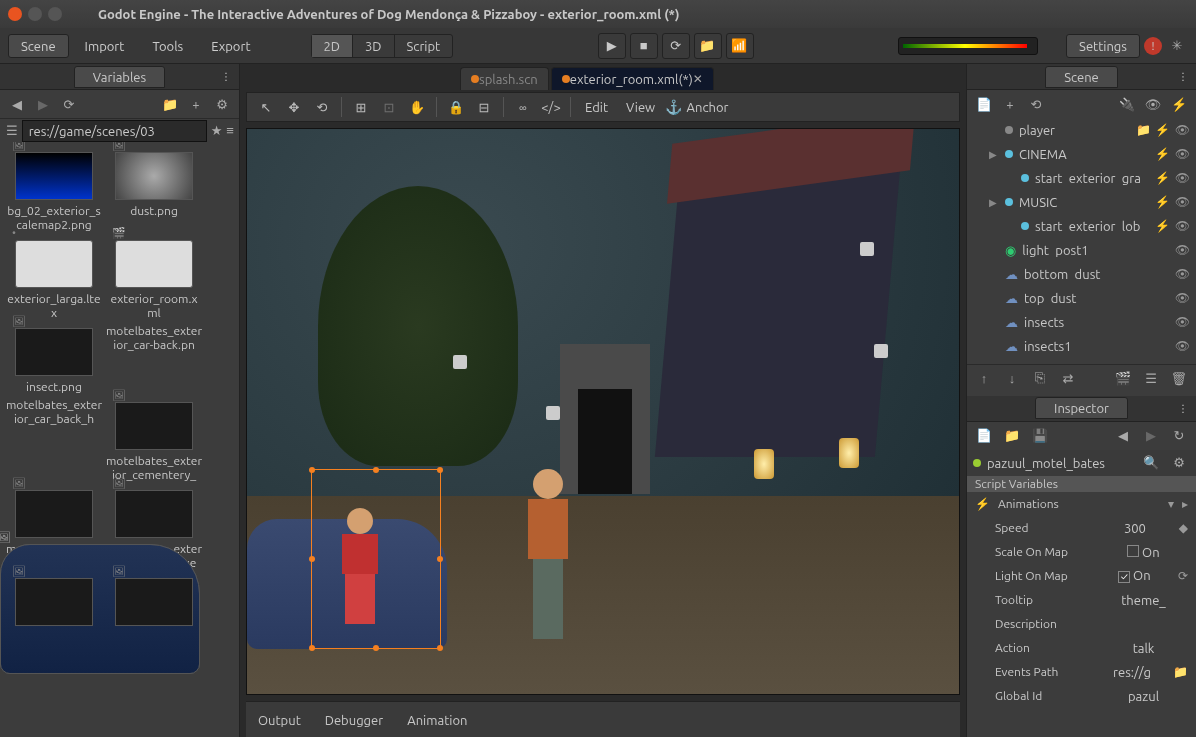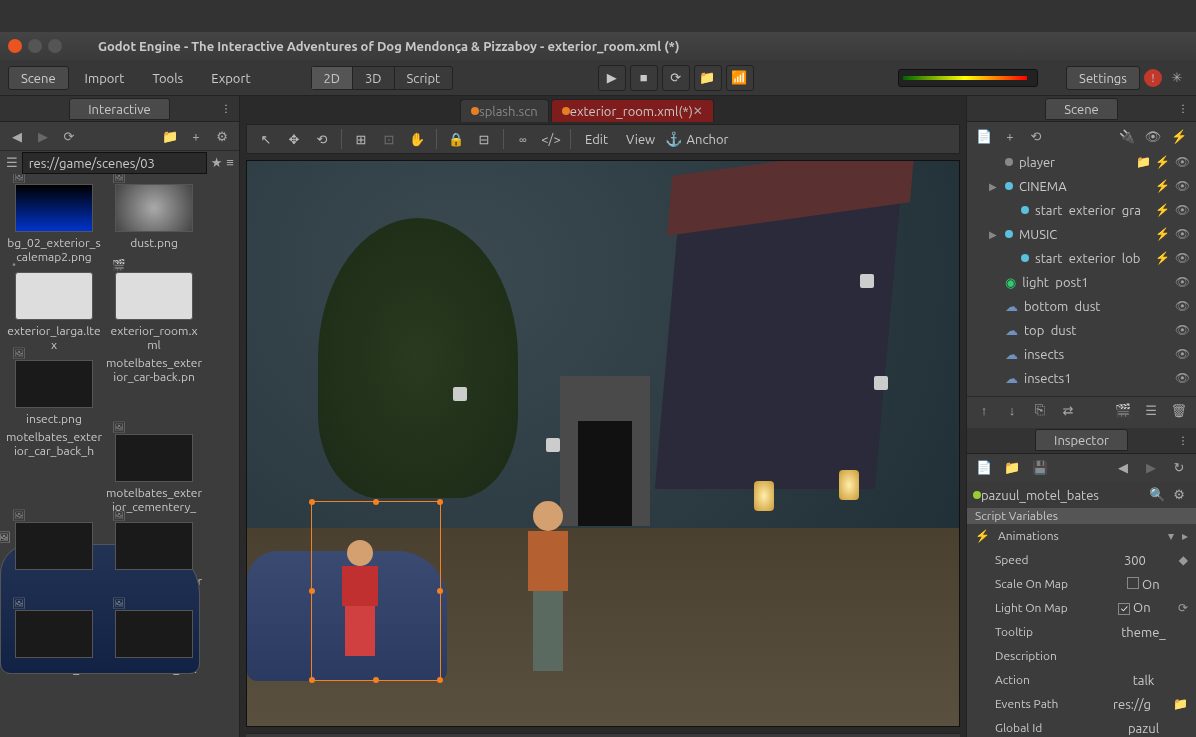--- a/index.html
+++ b/index.html
@@ -1,18 +1,18 @@
 <!DOCTYPE html>
 <html><head>
 <meta charset="utf-8">
 <style>
 * { margin: 0; padding: 0; box-sizing: border-box; font-family: "Ubuntu", "Segoe UI", sans-serif; font-size: 13px; color: #c8c8c8; }
 body { background: #333; width: 1196px; height: 737px; overflow: hidden; }
 
-.titlebar { height: 28px; background: linear-gradient(#444, #3a3a3a); display: flex; align-items: center; padding: 0 8px; gap: 8px; margin-top: 32px; }
+.titlebar { height: 28px; background: linear-gradient(#444, #3a3a3a); display: flex; align-items: center; padding: 0 8px; gap: 8px; }
 .win-btns { display: flex; gap: 6px; }
 .win-btn { width: 14px; height: 14px; border-radius: 50%; background: #555; display: inline-block; }
 .win-btn.close { background: #e95420; }
 .win-title { font-weight: bold; margin-left: 28px; }
 
 .menubar { height: 36px; background: #373737; display: flex; align-items: center; justify-content: space-between; padding: 0 8px; border-bottom: 1px solid #222; }
 .menubar-left, .menubar-right, .menubar-center { display: flex; align-items: center; gap: 4px; }
 .menu-btn { background: #4a4a4a; border: 1px solid #222; border-radius: 3px; padding: 4px 12px; color: #ccc; }
 .toggle-group { display: flex; background: #3a3a3a; border: 1px solid #222; border-radius: 3px; }
 .toggle-btn { padding: 4px 12px; border-right: 1px solid #222; }
@@ -44,21 +44,21 @@
 .file-thumb.grad { background: linear-gradient(to top, #0033cc, #000); }
 .file-thumb.dust { background: radial-gradient(circle, #aaa, #444); }
 .file-thumb.doc { background: #ddd; border-radius: 3px; }
 .file-thumb.car { background: linear-gradient(#223355, #112244); }
 .file-thumb.dark { background: #1a1a1a; }
 .file-badge { position: absolute; top: -14px; left: -4px; font-size: 11px; color: #888; }
 .file-label { font-size: 12px; line-height: 14px; word-break: break-all; }
 
 .tabs-row { height: 26px; display: flex; align-items: flex-end; padding-left: 220px; gap: 0; }
 .editor-tab { padding: 4px 10px; background: #3a3a3a; border: 1px solid #222; border-bottom: none; border-radius: 4px 4px 0 0; display: flex; align-items: center; gap: 0; margin-right: 2px; }
-.editor-tab.active { background: #7f1d1d; }
+.editor-tab.active { background: #0f172a; }
 .dot-orange { width: 8px; height: 8px; border-radius: 50%; background: #e67e22; }
 .tab-close { font-size: 12px; color: #aaa; }
 
 .viewport-toolbar { height: 30px; background: #3a3a3a; border: 1px solid #222; display: flex; align-items: center; gap: 2px; padding: 0 6px; margin: 2px 6px 0 6px; }
 .vp-btn { width: 26px; height: 24px; display: flex; align-items: center; justify-content: center; color: #bbb; border-radius: 2px; }
 .vp-sep { width: 1px; height: 20px; background: #555; margin: 0 4px; }
 .vp-text { padding: 0 8px; }
 .anchor-btn { display: flex; align-items: center; gap: 4px; }
 .anchor-icon { color: #2ecc71; font-size: 14px; }
 
@@ -94,21 +94,21 @@
 .tree-dot { width: 8px; height: 8px; border-radius: 50%; background: #888; }
 .tree-dot.green { background: #5bc0de; }
 .tree-cloud { color: #7090c0; font-size: 13px; }
 .tree-light { color: #2ecc71; }
 .tree-label { flex: 1; overflow: hidden; text-overflow: ellipsis; white-space: nowrap; }
 .tree-icons { display: flex; gap: 4px; }
 .tree-icons span { font-size: 12px; color: #999; }
 .tree-bottom-toolbar { height: 28px; display: flex; align-items: center; gap: 6px; padding: 0 6px; border-top: 1px solid #2a2a2a; }
 
 .inspector-toolbar { height: 28px; display: flex; align-items: center; gap: 6px; padding: 0 6px; }
-.obj-row { height: 26px; display: flex; align-items: center; padding: 0 6px; background: #3a3a3a; }
+.obj-row { height: 26px; display: flex; align-items: center; gap: 6px; padding: 0 6px; background: #3a3a3a; }
 .obj-dot { width: 8px; height: 8px; border-radius: 50%; background: #9acd32; }
 .obj-name { flex: 1; }
 .section-header { height: 16px; background: #555; display: flex; align-items: center; padding: 0 8px; font-size: 12px; }
 .prop-list { flex: 1; overflow: auto; }
 .prop-row { height: 24px; display: flex; align-items: center; padding: 0 8px; gap: 8px; }
 .prop-label { width: 96px; font-size: 12px; }
 .prop-value { flex: 1; font-size: 12px; color: #ddd; text-align: center; }
 .prop-icon { color: #999; font-size: 12px; }
 .checkbox { width: 12px; height: 12px; border: 1px solid #888; display: inline-flex; align-items: center; justify-content: center; font-size: 10px; }
 .checkbox.checked::before { content: "✓"; color: #fff; }
@@ -153,21 +153,21 @@
     <div class="menu-btn">Settings</div>
     <div class="alert-circle">!</div>
     <div class="fs-icon">✳</div>
   </div>
 </div>
 
 <div class="main-area">
 
   <div class="panel-left">
     <div class="dock-header">
-      <div class="dock-tab">Interactive</div>
+      <div class="dock-tab">Variables</div>
       <span class="dock-arrow">⋮</span>
     </div>
     <div class="fs-toolbar">
       <div class="fs-icon">◀</div>
       <div class="fs-icon" style="opacity:.4">▶</div>
       <div class="fs-icon">⟳</div>
       <div style="flex:1"></div>
       <div class="fs-icon">📁</div>
       <div class="fs-icon">+</div>
       <div class="fs-icon">⚙</div>

